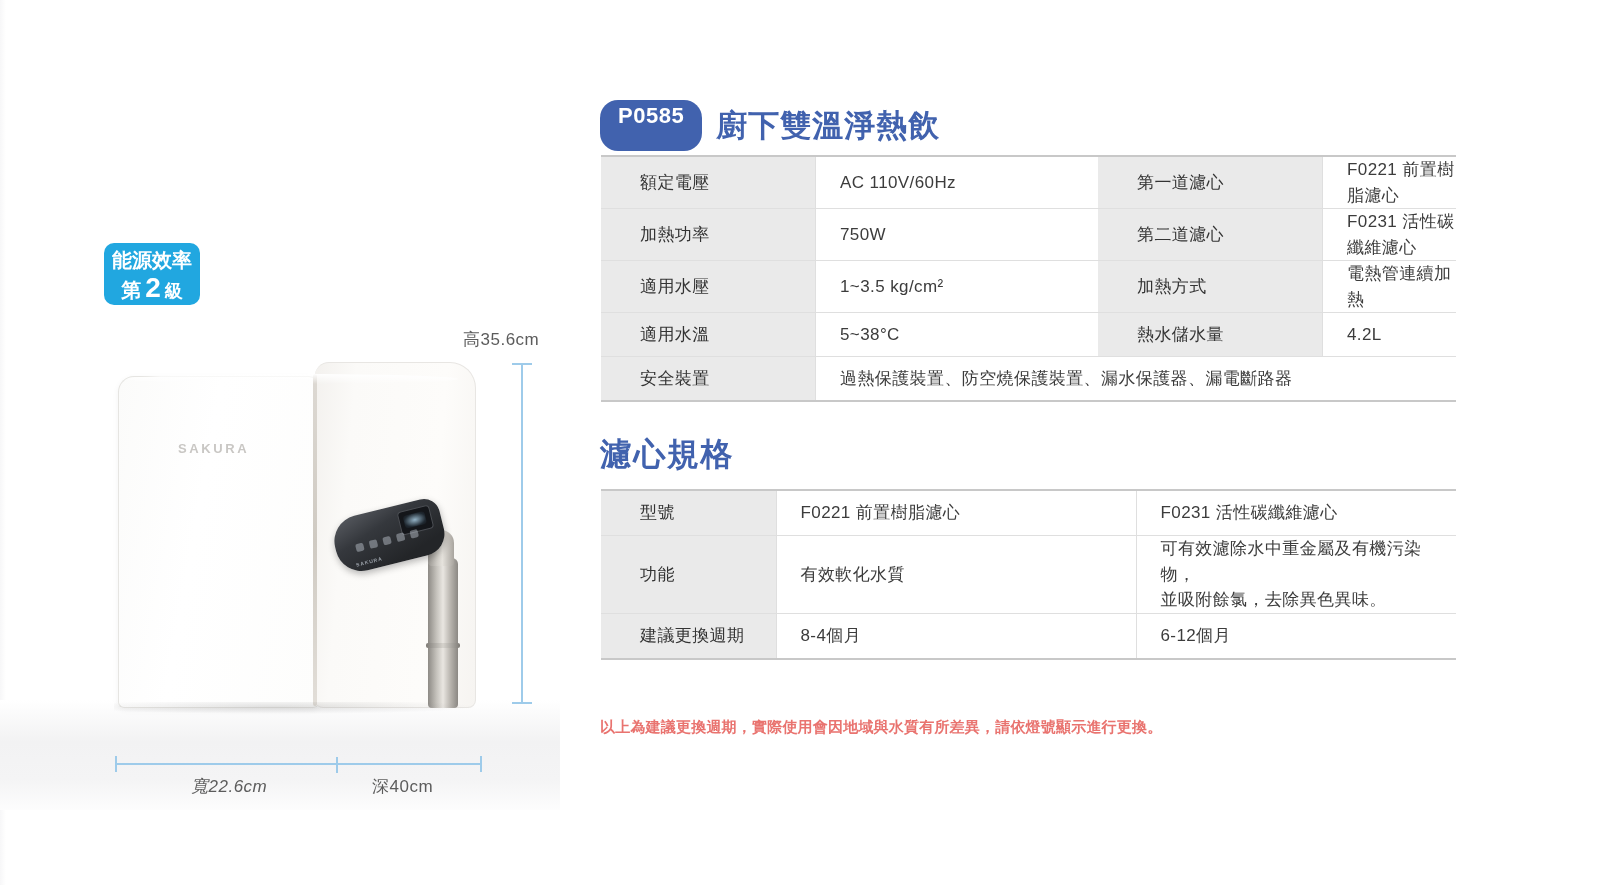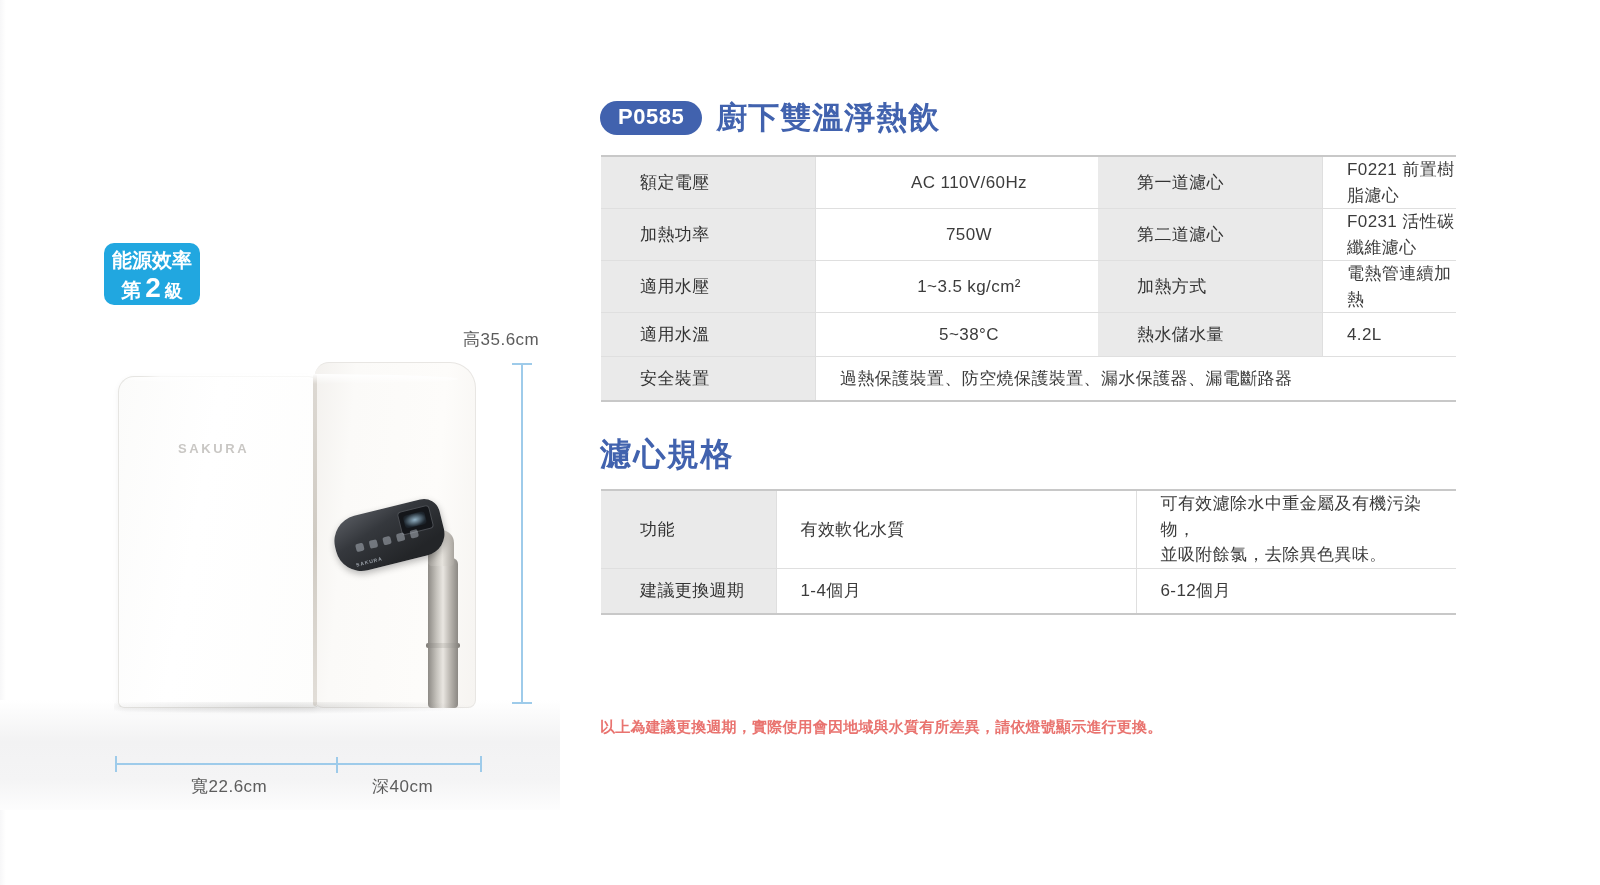--- a/index.html
+++ b/index.html
@@ -305,20 +305,21 @@
   .dim-h-tick-mid { left: 336px; top: 757px; }
   .dim-label-width {
     position: absolute;
     left: 191px;
     top: 775px;
     font-size: 17px;
     color: #5c5c5c;
     letter-spacing: 0.5px;
     white-space: nowrap;
     z-index: 3;
+    font-style: italic;
   }
   .dim-label-depth {
     position: absolute;
     left: 372px;
     top: 775px;
     font-size: 17px;
     color: #5c5c5c;
     letter-spacing: 0.5px;
     white-space: nowrap;
     z-index: 3;
@@ -340,21 +341,21 @@
     display: flex;
     align-items: center;
     gap: 14px;
   }
   .model-pill {
     background: #4162ae;
     color: #ffffff;
     font-size: 22px;
     font-weight: 700;
     letter-spacing: 0.5px;
-    padding: 3px 18px 5px 18px;
+    padding: 3px 18px 22px 18px;
     border-radius: 18px;
     line-height: 26px;
   }
   .model-name {
     font-size: 31px;
     font-weight: 700;
     color: #4162ae;
     letter-spacing: 1px;
     line-height: 36px;
   }
@@ -390,21 +391,21 @@
   }
 
   
   #table-electrical {
     left: 1px;
     top: 155px;
     width: 855px;
   }
   #table-electrical td { height: 43px; }
   #table-electrical td.k { width: 175px; }
-  #table-electrical td.v-left { width: 258px; text-align: center; }
+  #table-electrical td.v-left { width: 258px; }
   #table-electrical td.k2 { width: 185px; }
 
   
   .section-title {
     position: absolute;
     left: 0;
     top: 434px;
     font-size: 32px;
     font-weight: 700;
     color: #4162ae;
@@ -537,32 +538,37 @@
 
   <div class="section-title">濾心規格</div>
 
   <table class="spec-table" id="table-filters">
     <colgroup>
       <col style="width:175px">
       <col style="width:360px">
       <col style="width:320px">
     </colgroup>
     <tbody>
+      <tr>
+        <td class="k">型號</td>
+        <td class="v">F0221 前置樹脂濾心</td>
+        <td class="v">F0231 活性碳纖維濾心</td>
+      </tr>
       <tr class="tall">
         <td class="k">功能</td>
         <td class="v">有效軟化水質</td>
         <td class="v">
           <span class="cell-multiline">
             <span>可有效濾除水中重金屬及有機污染物，</span>
             <span>並吸附餘氯，去除異色異味。</span>
           </span>
         </td>
       </tr>
       <tr>
         <td class="k">建議更換週期</td>
-        <td class="v">1-4個月</td>
+        <td class="v">8-4個月</td>
         <td class="v">6-12個月</td>
       </tr>
     </tbody>
   </table>
 
   <div class="footnote">以上為建議更換週期，實際使用會因地域與水質有所差異，請依燈號顯示進行更換。</div>
 </div>
 
 </body></html>

